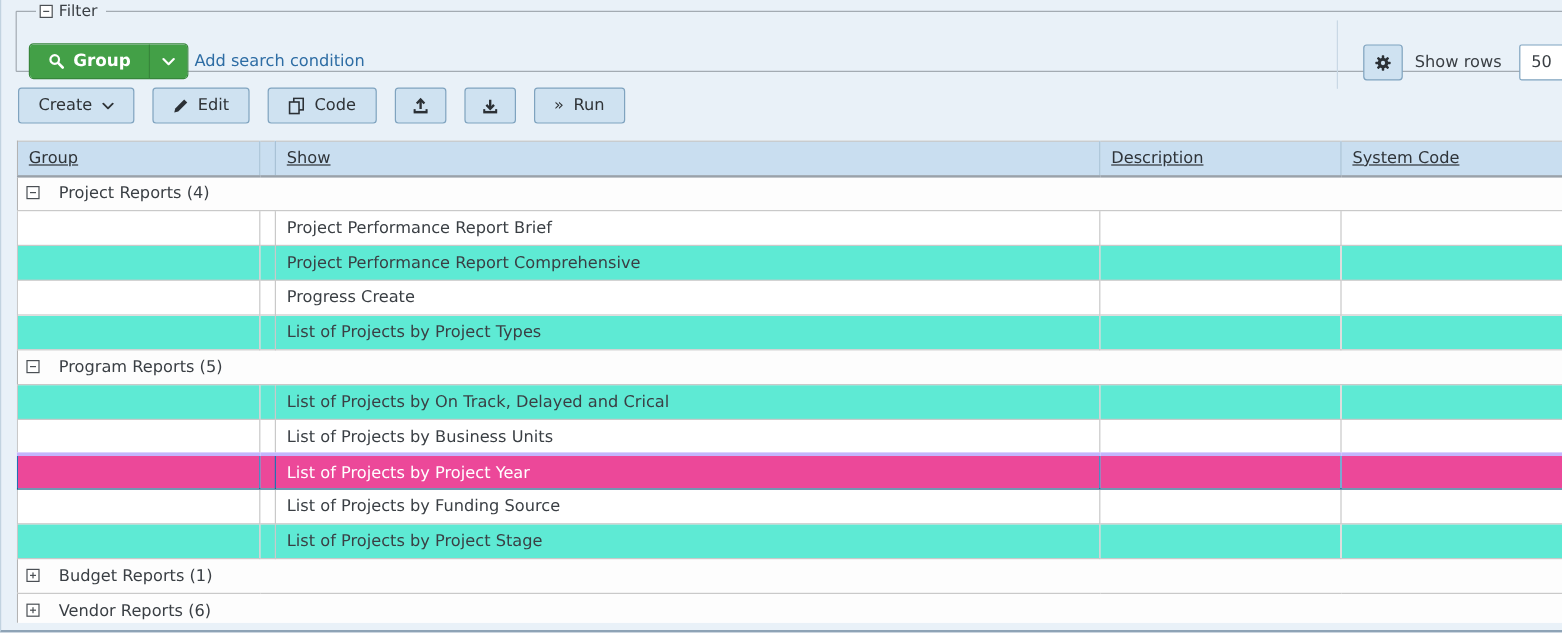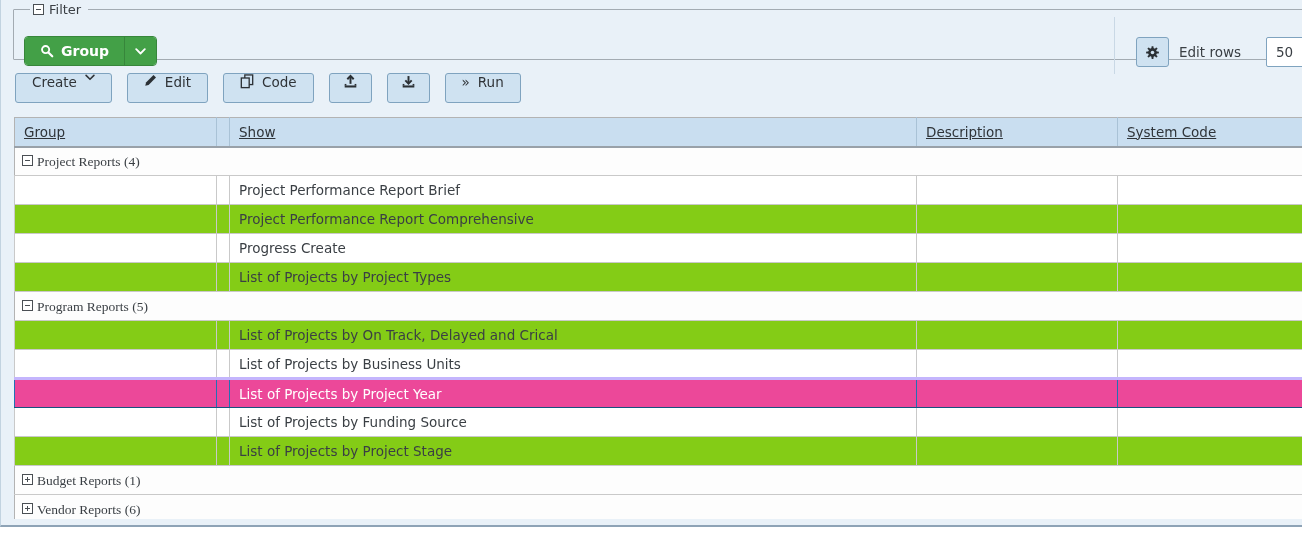--- a/index.html
+++ b/index.html
@@ -40,38 +40,38 @@
   .show-rows-label { position: absolute; left: 1165px; top: 20px; height: 30px; line-height: 30px;
     font-size: 13.5px; color: #3a3f44; }
 
   .rows-input { position: absolute; left: 1252px; top: 20px; width: 56px; height: 30px;
     border: 1px solid #7fa3bf; border-radius: 2px; background: #fff; font-size: 13.5px;
     color: #3a3f44; padding: 0 0 0 9px; font-family: inherit; }
 
   
   .toolbar { position: absolute; left: 14px; top: 73px; display: flex; align-items: center; }
   .tb-btn { height: 30px; background: #cfe2f1; border: 1px solid #7fa3bf; border-radius: 3px;
-    color: #2f3337; font-size: 13.5px; display: inline-flex; align-items: flex-start; gap: 8px;
+    color: #2f3337; font-size: 13.5px; display: inline-flex; align-items: center; gap: 8px;
     padding: 0 16px; margin-right: 15px; cursor: pointer; font-family: inherit; }
   .tb-btn.icon-only { padding: 0 13px; }
 
   
   .table-wrap { position: absolute; left: 13px; top: 117px; width: 1390px; height: 402px; overflow: hidden; }
   table.report-table { border-collapse: collapse; table-layout: fixed; width: 1390px; background: #fff;
     border: 1px solid #b3b3b3; }
   table.report-table th { background: #c9def0; height: 29px; font-size: 13.5px; font-weight: 400;
     color: #2f3439; text-align: left; padding: 0 0 0 9px; border-right: 1px solid #a9c2d6;
     border-bottom: 2px solid #99a1a9; text-decoration: underline; }
   table.report-table th:last-child { border-right: none; }
   table.report-table td { height: 29px; font-size: 13.5px; color: #3a3f44; padding: 0 0 0 9px;
     border: 1px solid #c9c9c9; overflow: hidden; white-space: nowrap; }
   tr.group-row td { padding-left: 7px; border-left: none; border-right: none; background: #fdfdfd; }
-  tr.group-row .group-label { margin-left: 4px; vertical-align: middle; font-family: Liberation Serif, serif; }
+  tr.group-row .group-label { margin-left: 16px; vertical-align: middle; }
   tr.group-row .tree-box { vertical-align: middle; margin-top: -2px; }
-  tr.report-row.shade td { background: #84cc16; }
+  tr.report-row.shade td { background: #5eead4; }
   tr.report-row.selected td { background: #ec4899; color: #ffffff;
     border-top: 3px solid #c4b5fd; border-bottom: 1px solid #17527f; border-left-color: #2271b4; border-right-color: #2271b4; }
   td.col-icon { padding: 0; }
 </style>
 </head>
 <body>
 
 <div class="panel">
 
   <fieldset class="filter">
@@ -92,20 +92,21 @@
       </button>
       <button class="search-arrow">
         <span style="display:flex;">
           <svg width="11" height="7" viewBox="0 0 11 7">
               <path d="M1.2 1.2l4.3 4.3 4.3-4.3" fill="none" stroke="#ffffff" stroke-width="1.8" stroke-linecap="round" stroke-linejoin="round"></path>
             </svg>
         </span>
       </button>
     </div>
 
+    <a class="add-cond">Add search condition</a>
 
     <div class="filter-divider"></div>
 
     <button class="gear-btn">
       <span style="display:flex;">
         <svg width="15" height="15" viewBox="0 0 16 16">
           <g fill="#2b3035">
             <g>
                 <rect x="6.9" y="1.2" width="2.2" height="13.6" rx="0.6"></rect>
               </g>
@@ -118,21 +119,21 @@
             <g transform="rotate(135 8 8)">
                 <rect x="6.9" y="1.2" width="2.2" height="13.6" rx="0.6"></rect>
               </g>
             <circle cx="8" cy="8" r="4.7"></circle>
           </g>
           <circle cx="8" cy="8" r="1.9" fill="#cfe2f1"></circle>
         </svg>
       </span>
     </button>
 
-    <span class="show-rows-label">Edit rows</span>
+    <span class="show-rows-label">Show rows</span>
     <input class="rows-input" value="50" style="">
   </fieldset>
 
   <div class="toolbar">
     <button class="tb-btn">
       <span>Create</span>
       <span style="display:flex;">
         <svg width="10" height="7" viewBox="0 0 11 7">
             <path d="M1.2 1.2l4.3 4.3 4.3-4.3" fill="none" stroke="#2f3337" stroke-width="1.7" stroke-linecap="round" stroke-linejoin="round"></path>
           </svg>

